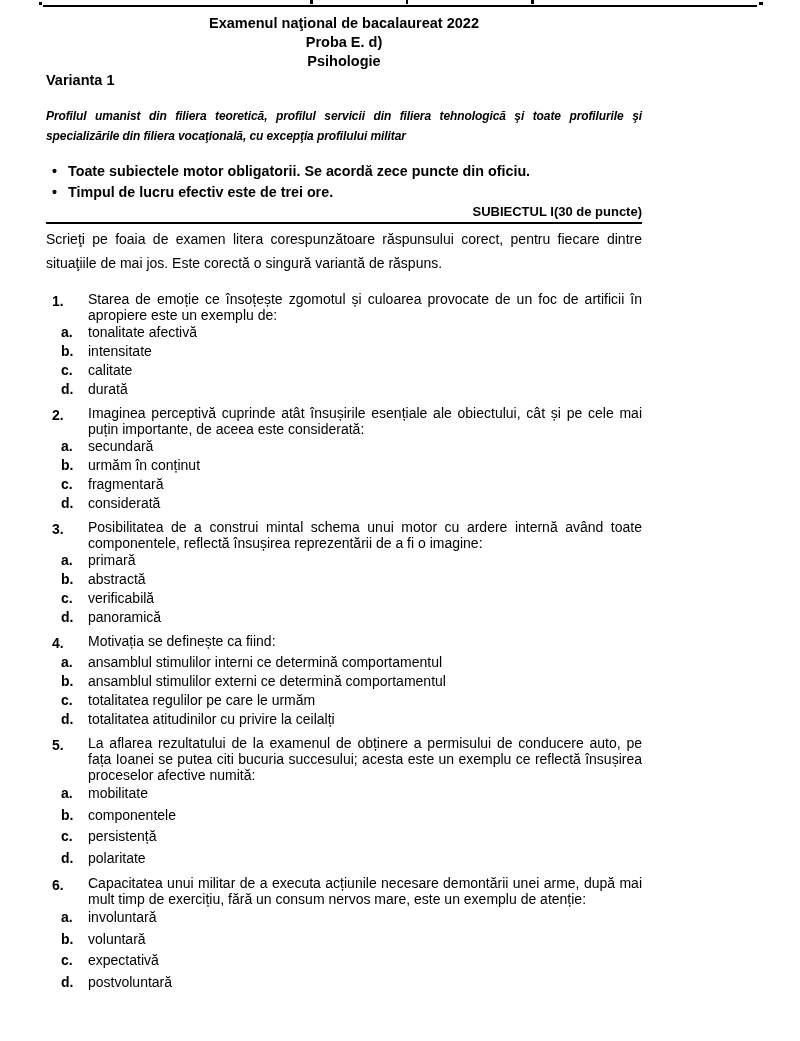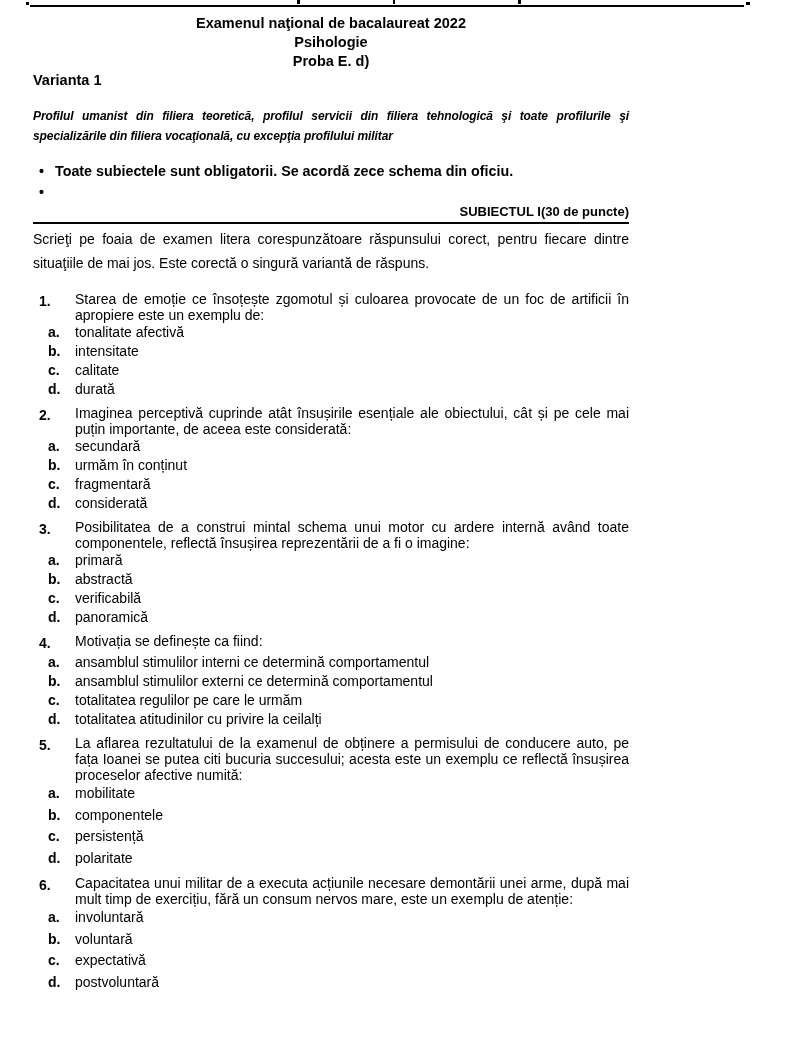--- a/index.html
+++ b/index.html
@@ -13,20 +13,21 @@
     overflow: hidden;
     font-family: "Liberation Sans", "DejaVu Sans", sans-serif;
     color: #000;
     font-size: 14px;
     -webkit-font-smoothing: antialiased;
   }
   .page {
     position: relative;
     width: 684px;
     height: 1041px;
+    margin-left: 13px;
   }
   .top-rule {
     position: absolute;
     top: 5px;
     left: 30px;
     width: 714px;
     height: 2px;
     background: #000;
   }
   .frag {
@@ -126,34 +127,35 @@
   <div class="top-rule"></div>
   <div class="frag f1"></div>
   <div class="frag f2"></div>
   <div class="frag f3"></div>
   <div class="frag f4"></div>
   <div class="frag f5"></div>
 
   <div class="content">
     <div class="exam-header">
       <div class="title-line">Examenul naţional de bacalaureat 2022</div>
+      <div class="title-line">Proba E. d)</div>
       <div class="title-line">Psihologie</div>
-      <div class="title-line">Proba E. d)</div>
       <div class="variant-line">Varianta 1</div>
     </div>
 
     <div class="profile-note">Profilul umanist din filiera teoretică, profilul servicii din filiera tehnologică şi toate profilurile şi specializările din filiera vocaţională, cu excepţia profilului militar</div>
 
     <div class="notice-list">
       <div class="notice-item">
         <span class="bullet-icon">•</span>
-        <span class="notice-text">Toate subiectele sunt obligatorii. Se acordă zece schema din oficiu.</span>
+        <span class="notice-text">Toate subiectele motor obligatorii. Se acordă zece puncte din oficiu.</span>
       </div>
       <div class="notice-item">
         <span class="bullet-icon">•</span>
+        <span class="notice-text">Timpul de lucru efectiv este de trei ore.</span>
       </div>
     </div>
 
     <div class="subject-heading">
       <span>SUBIECTUL I</span>
       <span>(30 de puncte)</span>
     </div>
 
     <div class="instructions">Scrieţi pe foaia de examen litera corespunzătoare răspunsului corect, pentru fiecare dintre situaţiile de mai jos. Este corectă o singură variantă de răspuns.</div>
 

